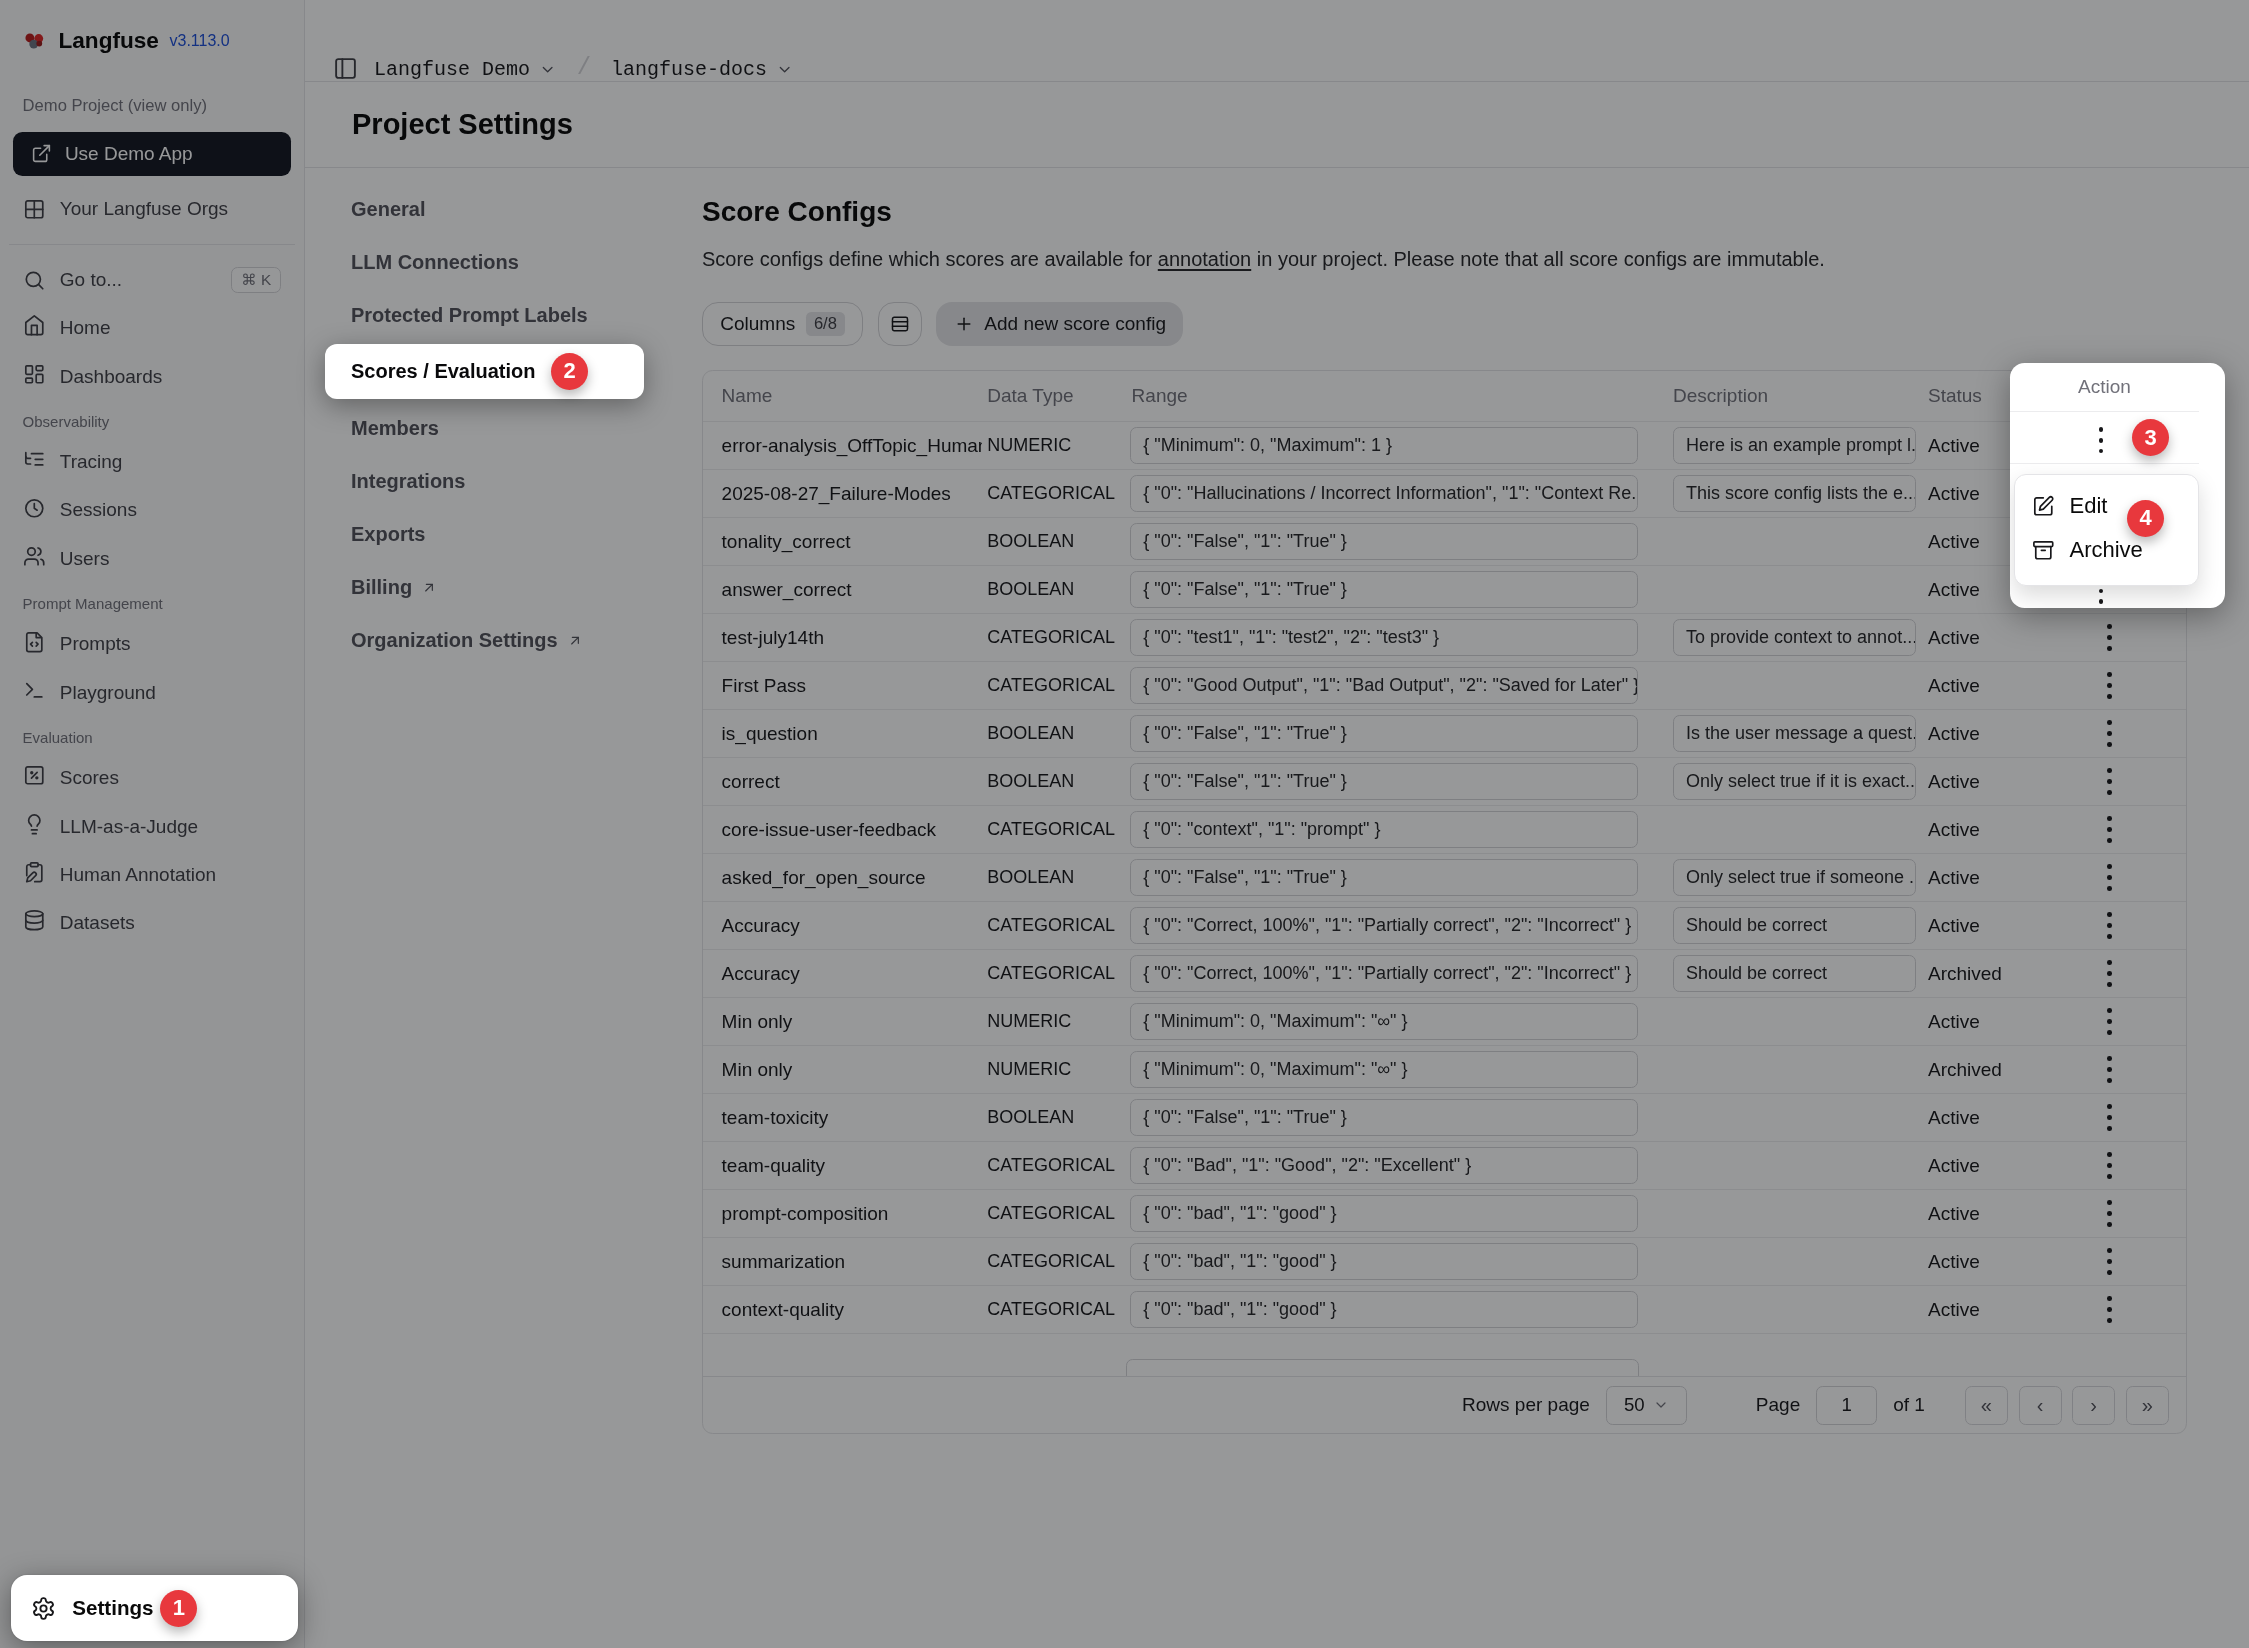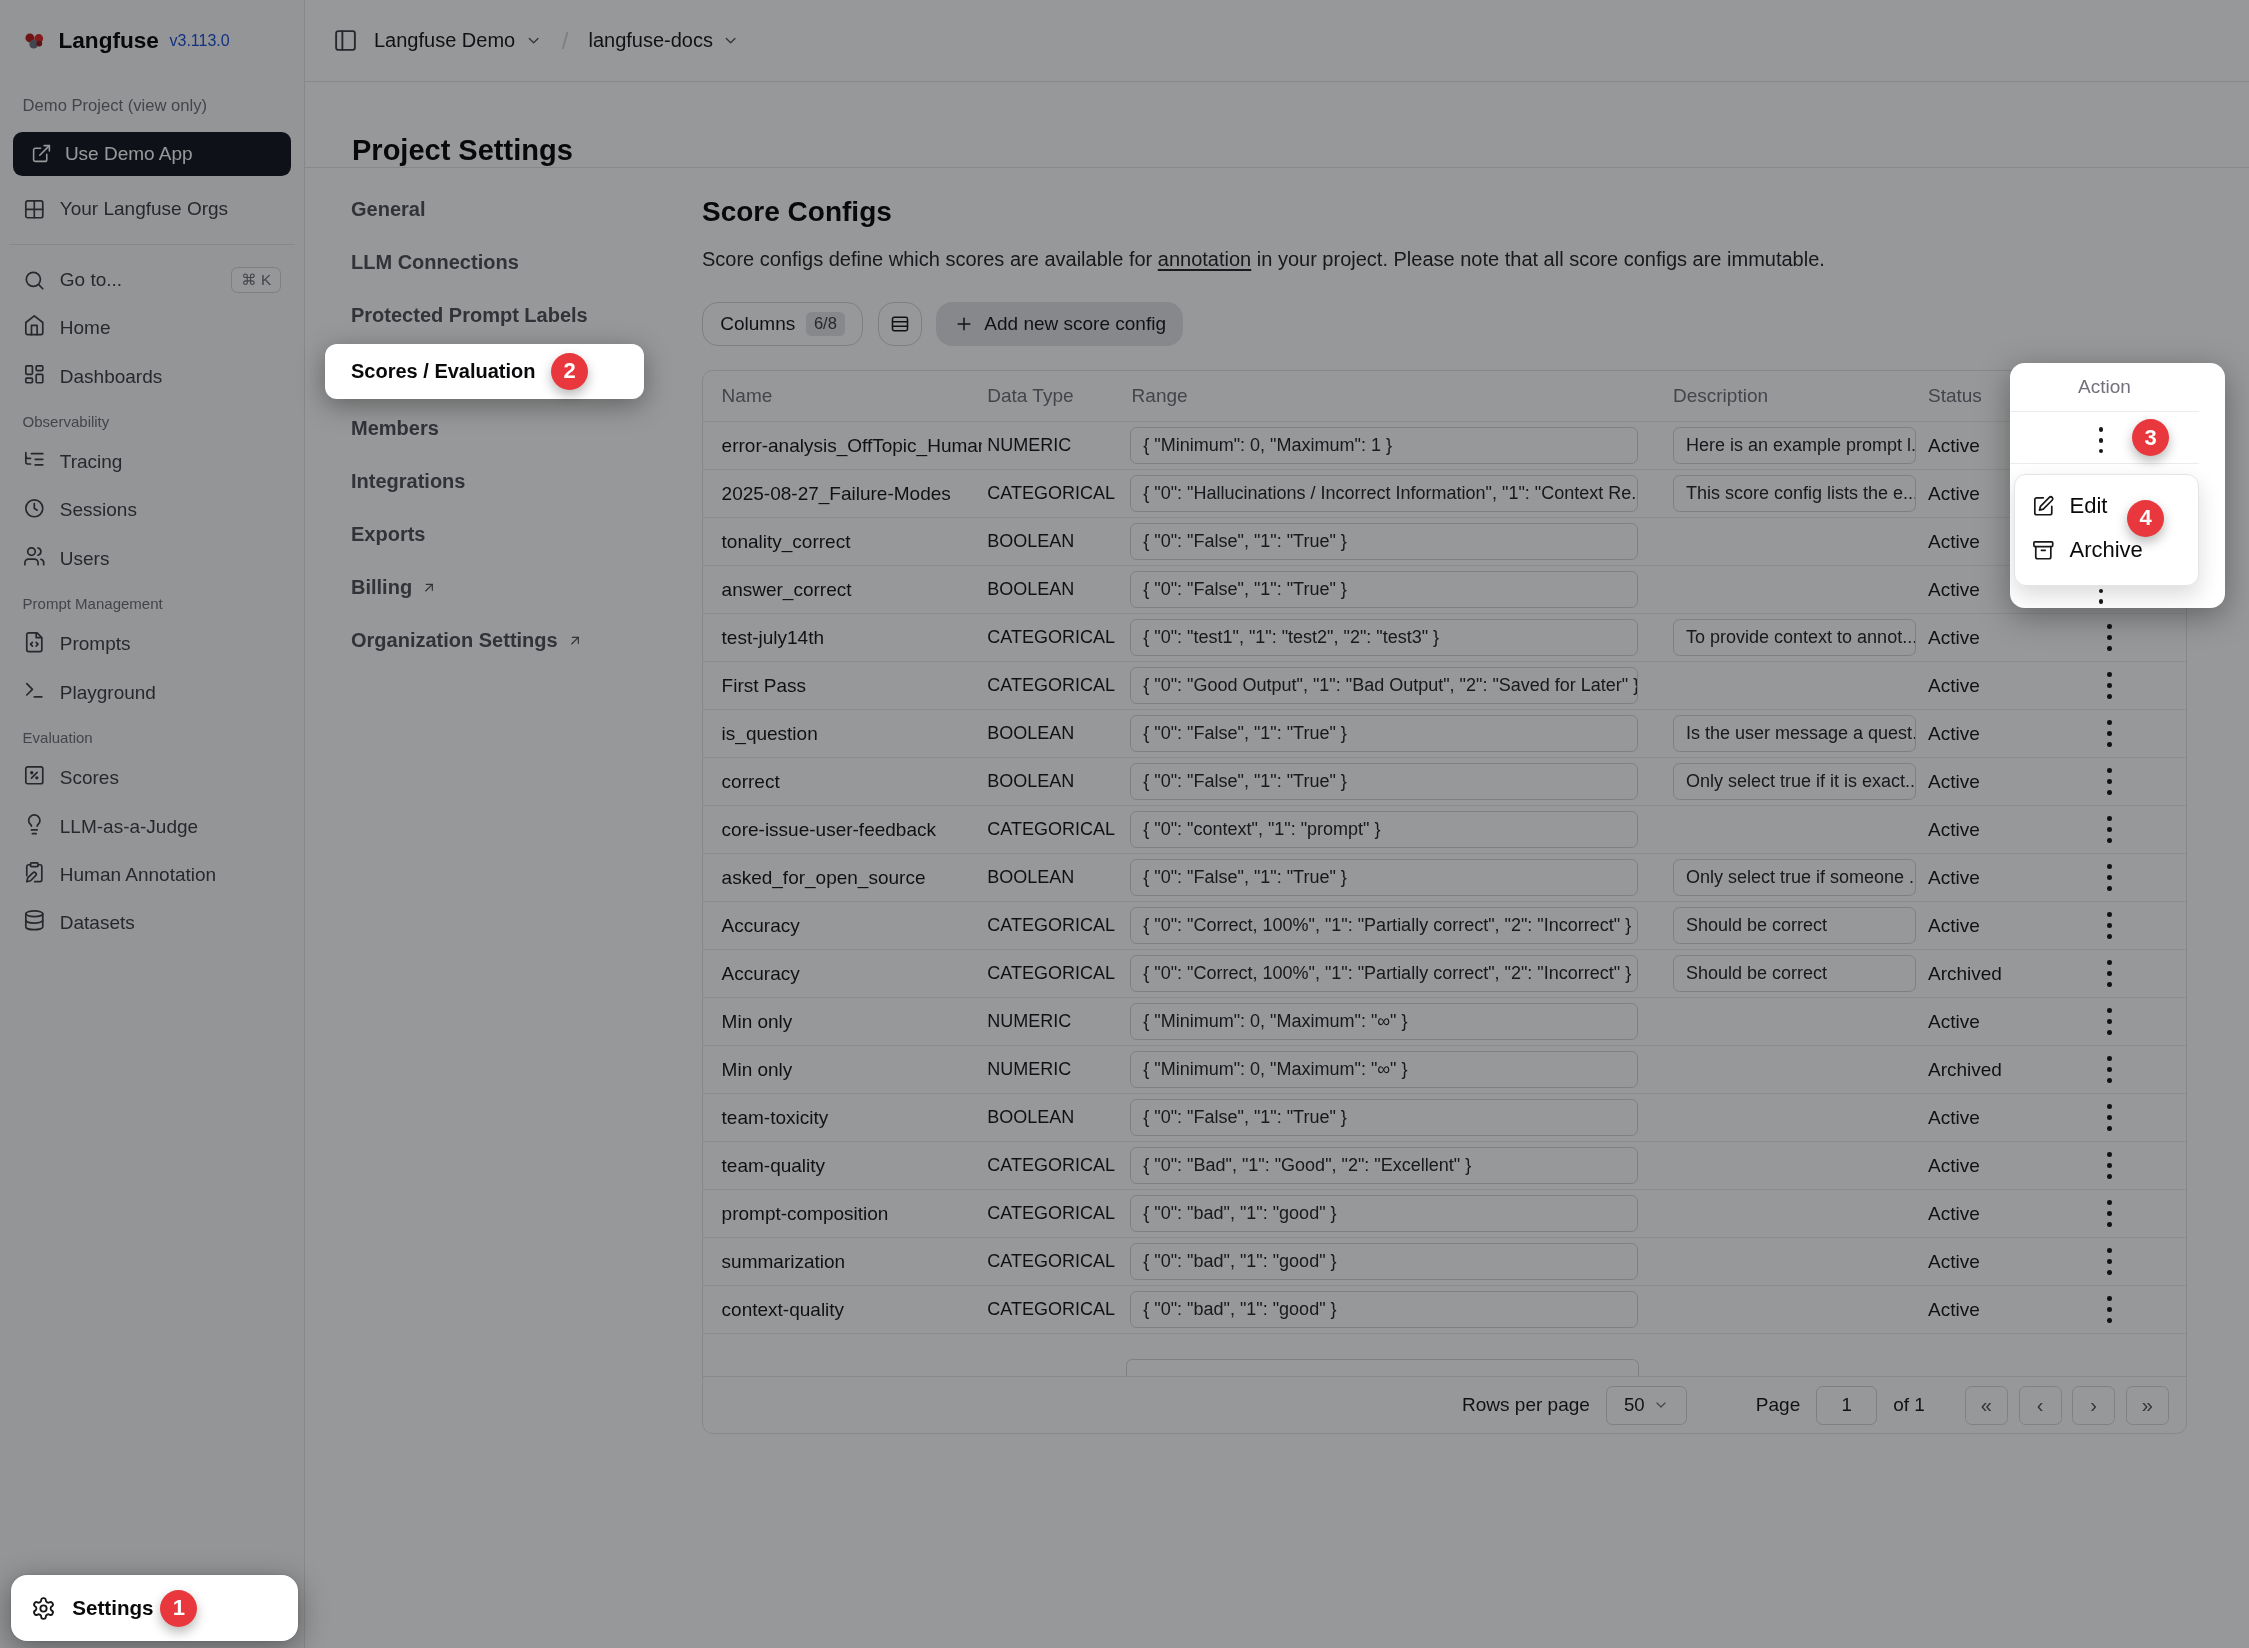--- a/index.html
+++ b/index.html
@@ -23,26 +23,26 @@
 
   
   .settings-pill { position:absolute; left:11.3px; top:1575px; width:287px; height:66px; background:#fff; border-radius:16px; z-index:60; display:flex; align-items:center; gap:16px; padding:0 20px; box-shadow:0 6.6px 29px rgba(0,0,0,.38), 0 0 0 1.3px rgba(0,0,0,.04); }
   .settings-pill svg { width:25px; height:25px; stroke:#18181b; }
   .settings-pill .lbl { font-size:20.6px; font-weight:600; color:#0a0a0a; }
 
   .num-badge { position:absolute; width:37px; height:37px; border-radius:50%; background:var(--badge,#e8383d); color:#fff; font-size:22px; font-weight:700; display:flex; align-items:center; justify-content:center; box-shadow:0 5.3px 12px rgba(0,0,0,.28); }
 
   
   .main { position:absolute; left:305px; top:0; right:0; height:100%; background:#fff; }
-  .topbar { height:82px; border-bottom:1.3px solid #e4e4e7; display:flex; align-items:center; padding:0 28px; gap:16px; }
+  .topbar { height:82px; border-bottom:1.3px solid #e4e4e7; display:flex; align-items:flex-end; padding:0 28px; gap:16px;font-family:Liberation Mono, monospace; }
   .topbar svg { width:25px; height:25px; stroke:#3f3f46; }
   .crumb { display:flex; align-items:center; gap:9.3px; font-size:20px; font-weight:500; color:#18181b; }
   .crumb svg { width:17.3px; height:17.3px; stroke:#52525b; }
   .crumb-sep { color:#d4d4d8; font-size:24px; font-weight:300; padding:0 4px; }
-  .title-bar { height:86px; border-bottom:1.3px solid #e4e4e7; display:flex; align-items:flex-end; padding:0 47px; }
+  .title-bar { height:86px; border-bottom:1.3px solid #e4e4e7; display:flex; align-items:center; padding:0 47px; }
   .title-bar h1 { font-size:29px; font-weight:700; color:#0a0a0a; }
 
   .layout { display:flex; padding-left:46px; }
   .settings-nav { width:351px; flex:none; padding-top:14.6px; }
   .snav-item { height:53px; display:flex; align-items:center; font-size:20px; font-weight:600; color:#52525b; gap:9.3px; }
   .snav-item svg { width:17.3px; height:17.3px; stroke:#52525b; }
   .snav-pill { position:relative; z-index:60; margin:2.7px 0 2.7px -26px; width:319px; height:55px; padding-left:26px; display:flex; align-items:center; background:#fff; border-radius:12px; box-shadow:0 6.6px 26.6px rgba(0,0,0,.35); font-size:20px; font-weight:700; color:#09090b; }
 
   .content { flex:1; padding-top:28px; }
   .content h2 { font-size:28px; font-weight:700; color:#0a0a0a; }

